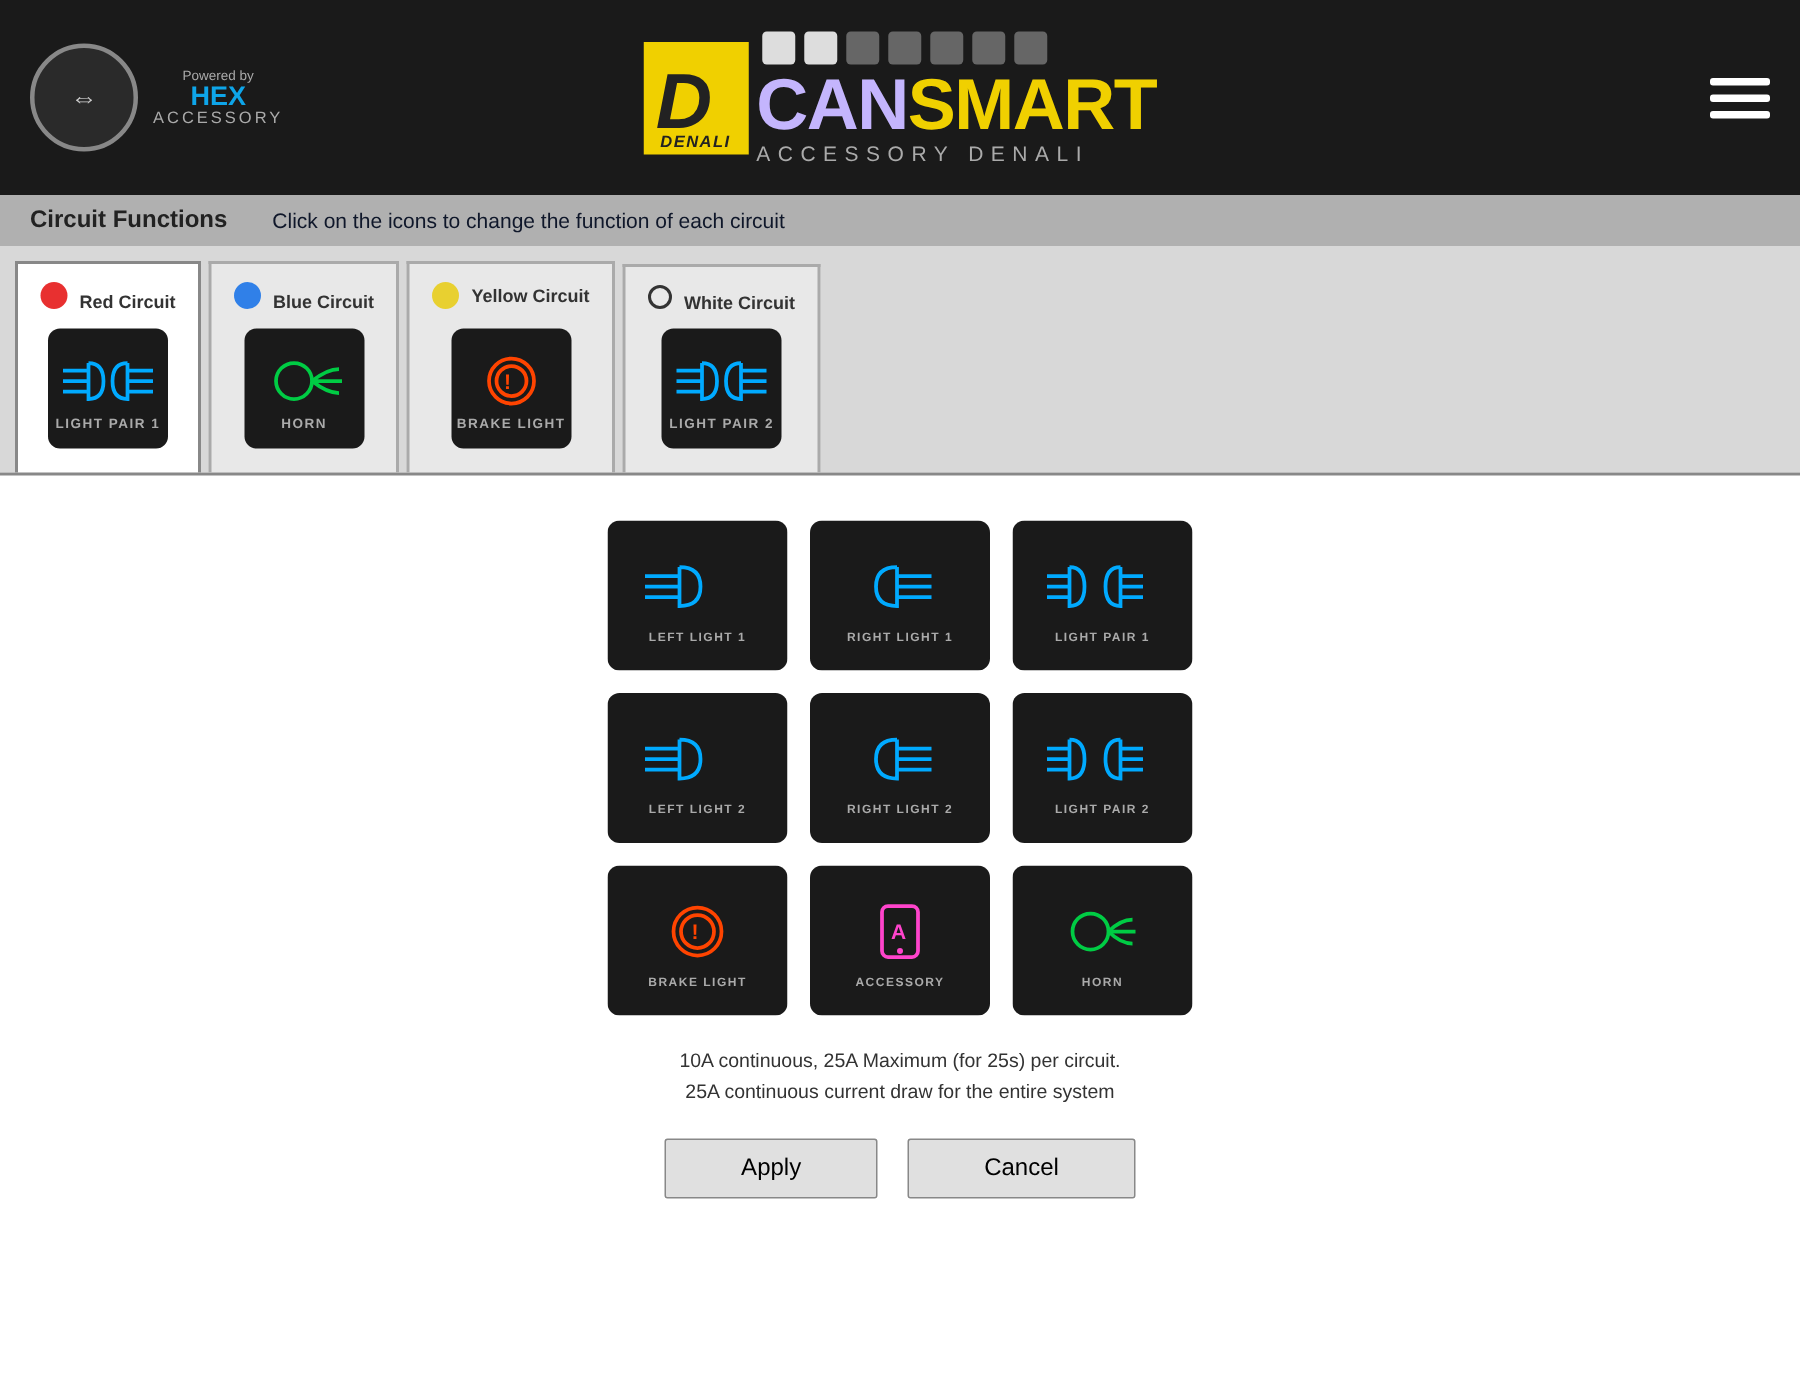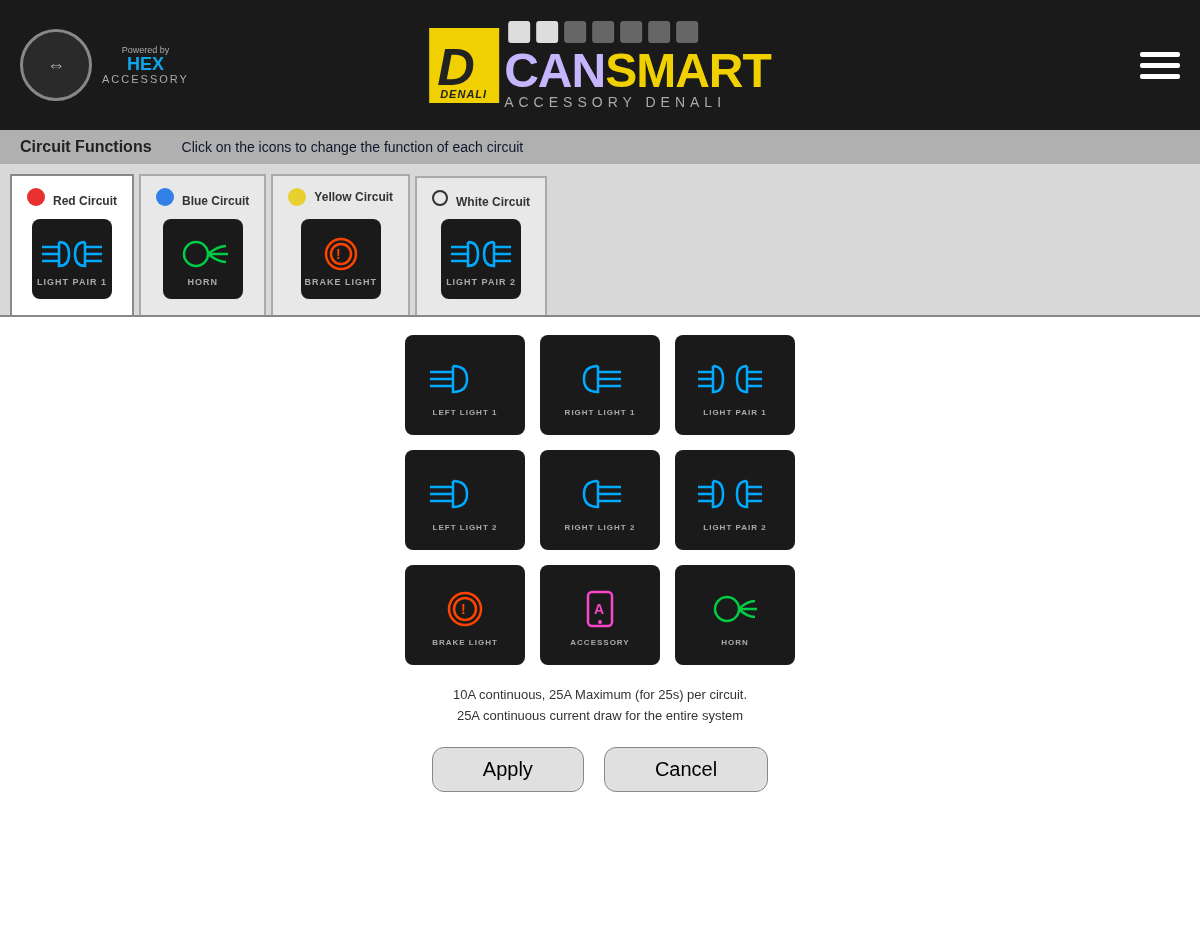--- a/index.html
+++ b/index.html
@@ -230,42 +230,42 @@
       line-height: 1.6;
       margin-bottom: 20px;
     }
 
     .action-buttons {
       display: flex;
       gap: 20px;
     }
     .btn {
       padding: 10px 50px;
-      font-size: 20px;
+      font-size: 16px;
       border: 1px solid #888;
       background: #e0e0e0;
       cursor: pointer;
-      border-radius: 12px;
+      border-radius: 2px;
     }
 
     .top-section {
       background: #d8d8d8;
       display: flex;
       align-items: flex-end;
       padding: 10px 10px 0 10px;
       gap: 5px;
     }
 
     .bottom-section {
       background: #fff;
       border-top: 2px solid #888;
       display: flex;
       flex-direction: column;
       align-items: center;
-      padding: 18px;
+      padding: 30px;
       flex: 1;
     }
 
     .full-layout {
       display: flex;
       flex-direction: column;
       height: 925px;
     }
   </style>
 </head>

